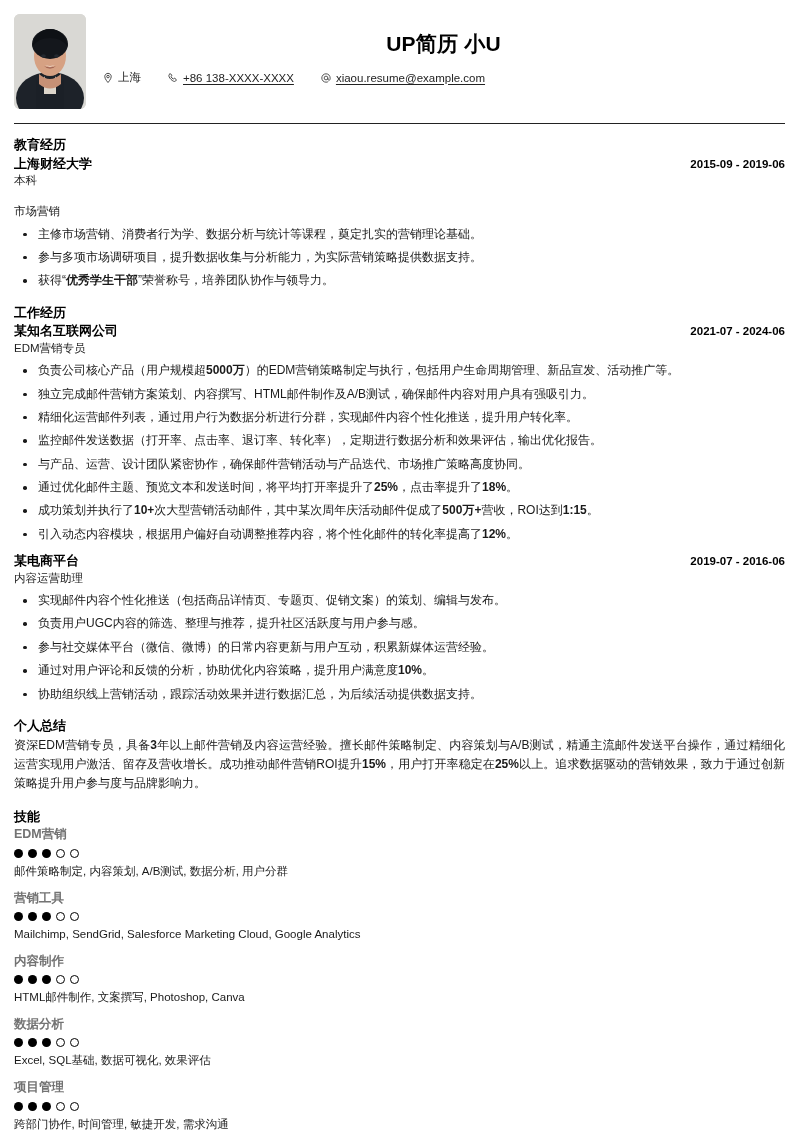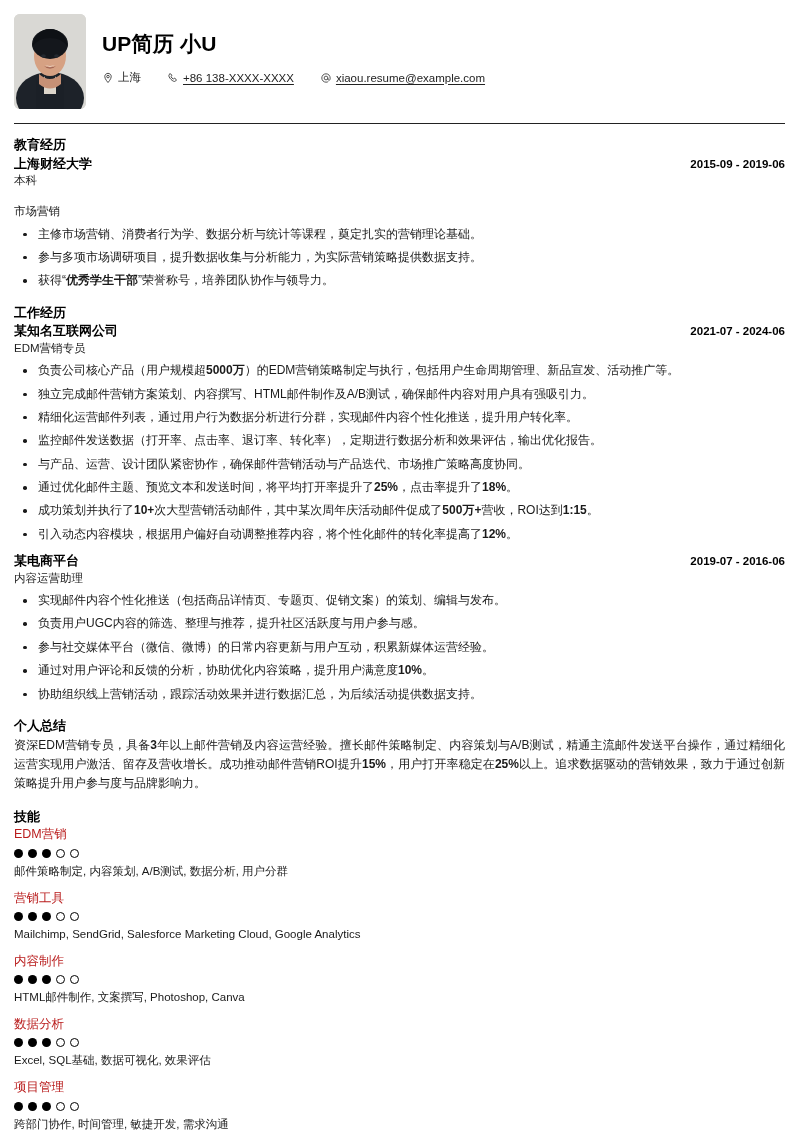--- a/index.html
+++ b/index.html
@@ -37,20 +37,21 @@
     flex: 0 0 auto;
     overflow: hidden;
     background: #d8d7d3;
     position: relative;
   }
   .photo svg { display: block; width: 100%; height: 100%; }
 
   .head-text {
     padding-top: 16px;
     flex: 1 1 auto;
+    text-align: center;
   }
   .name {
     font-size: 21px;
     font-weight: bold;
     letter-spacing: 0.2px;
     margin: 0 0 12px 0;
     color: #000;
   }
   .contacts {
     display: flex;
@@ -167,22 +168,22 @@
     line-height: 1.62;
     color: #1a1a1a;
     text-align: justify;
   }
   .summary-text b { font-weight: bold; }
 
   
   .skill-block { margin-bottom: 10px; }
   .skill-name {
     font-size: 12.5px;
-    font-weight: normal;
-    color: #b91c1c;
+    font-weight: bold;
+    color: #737373;
     margin-bottom: 5px;
     line-height: 1.4;
   }
   .dots {
     display: flex;
     gap: 5px;
     margin-bottom: 5px;
   }
   .dot {
     width: 9px;

